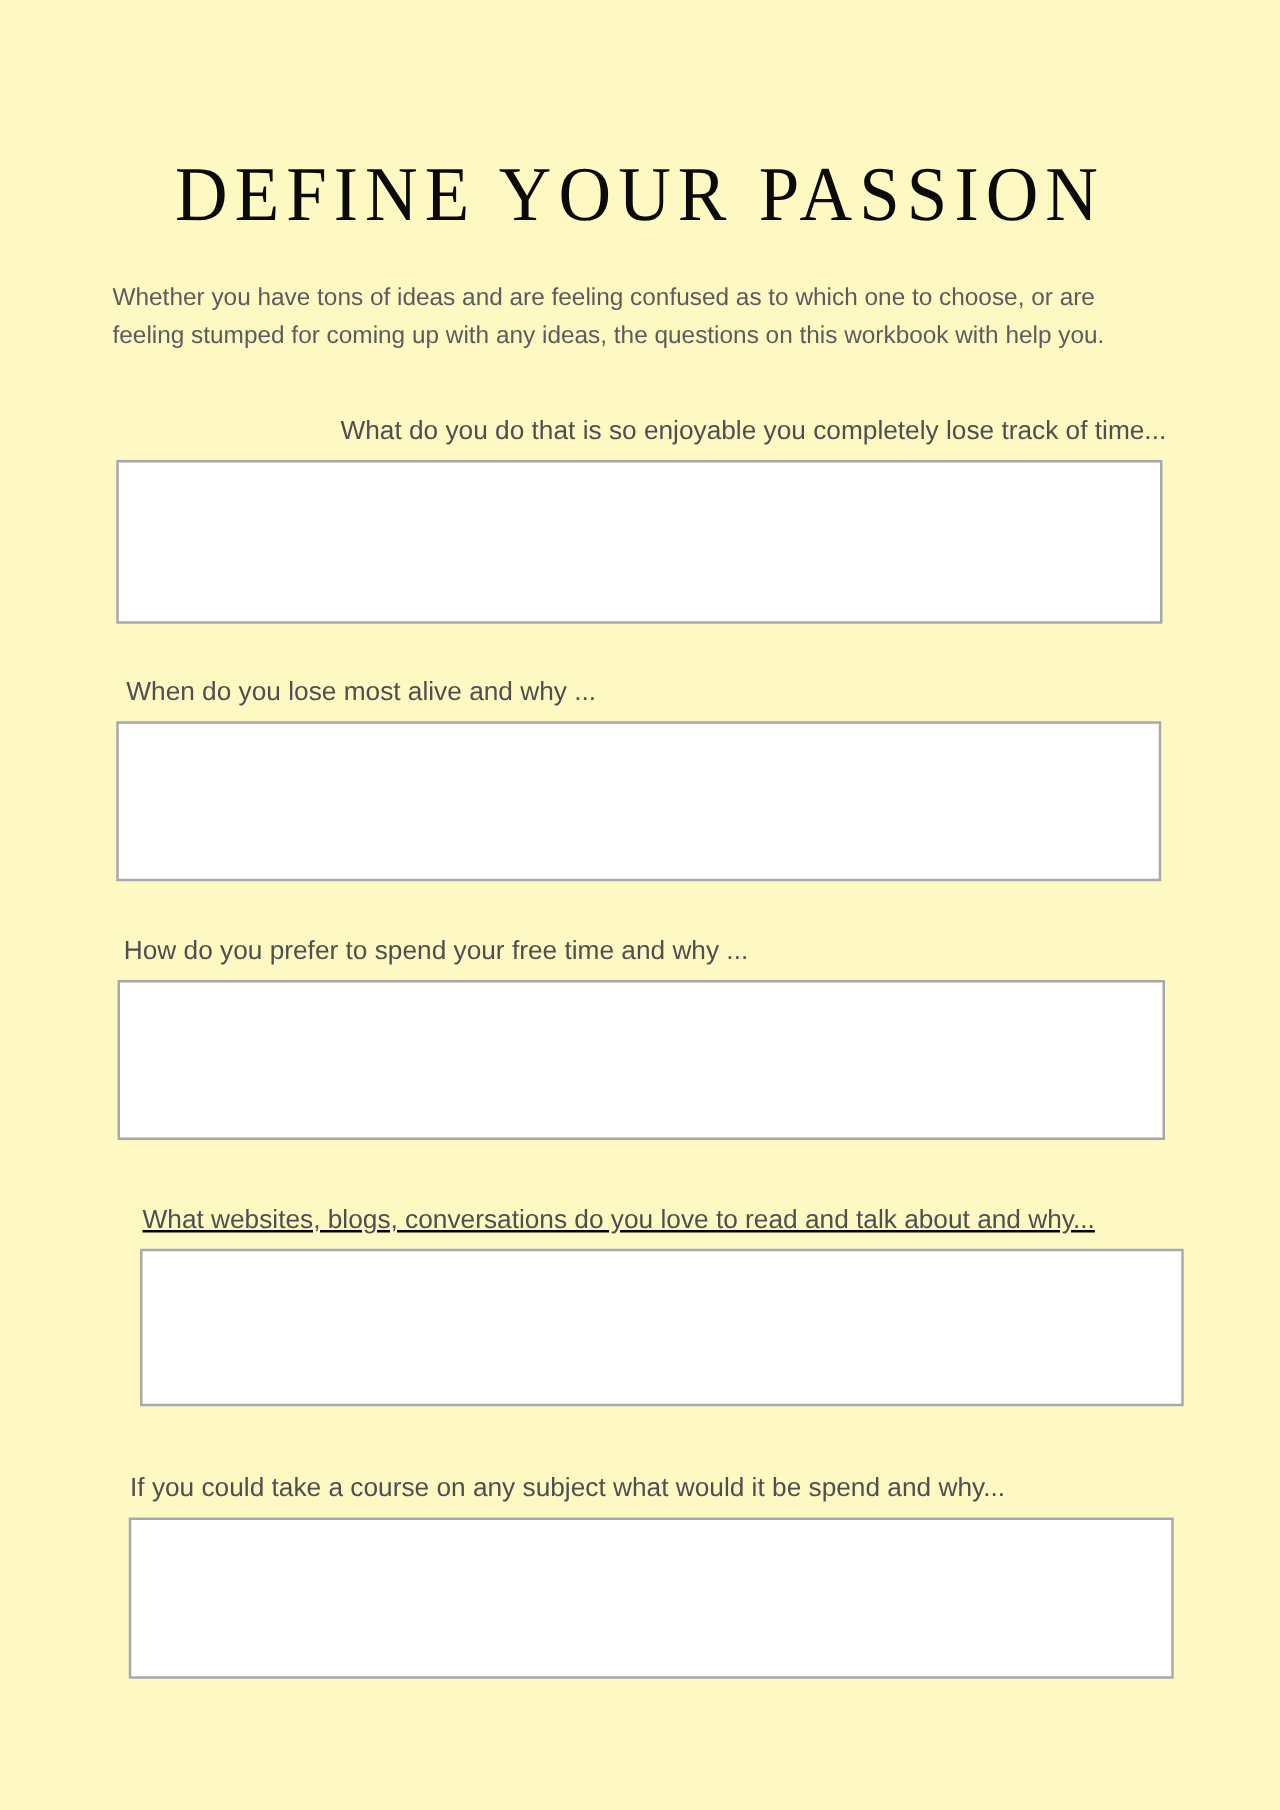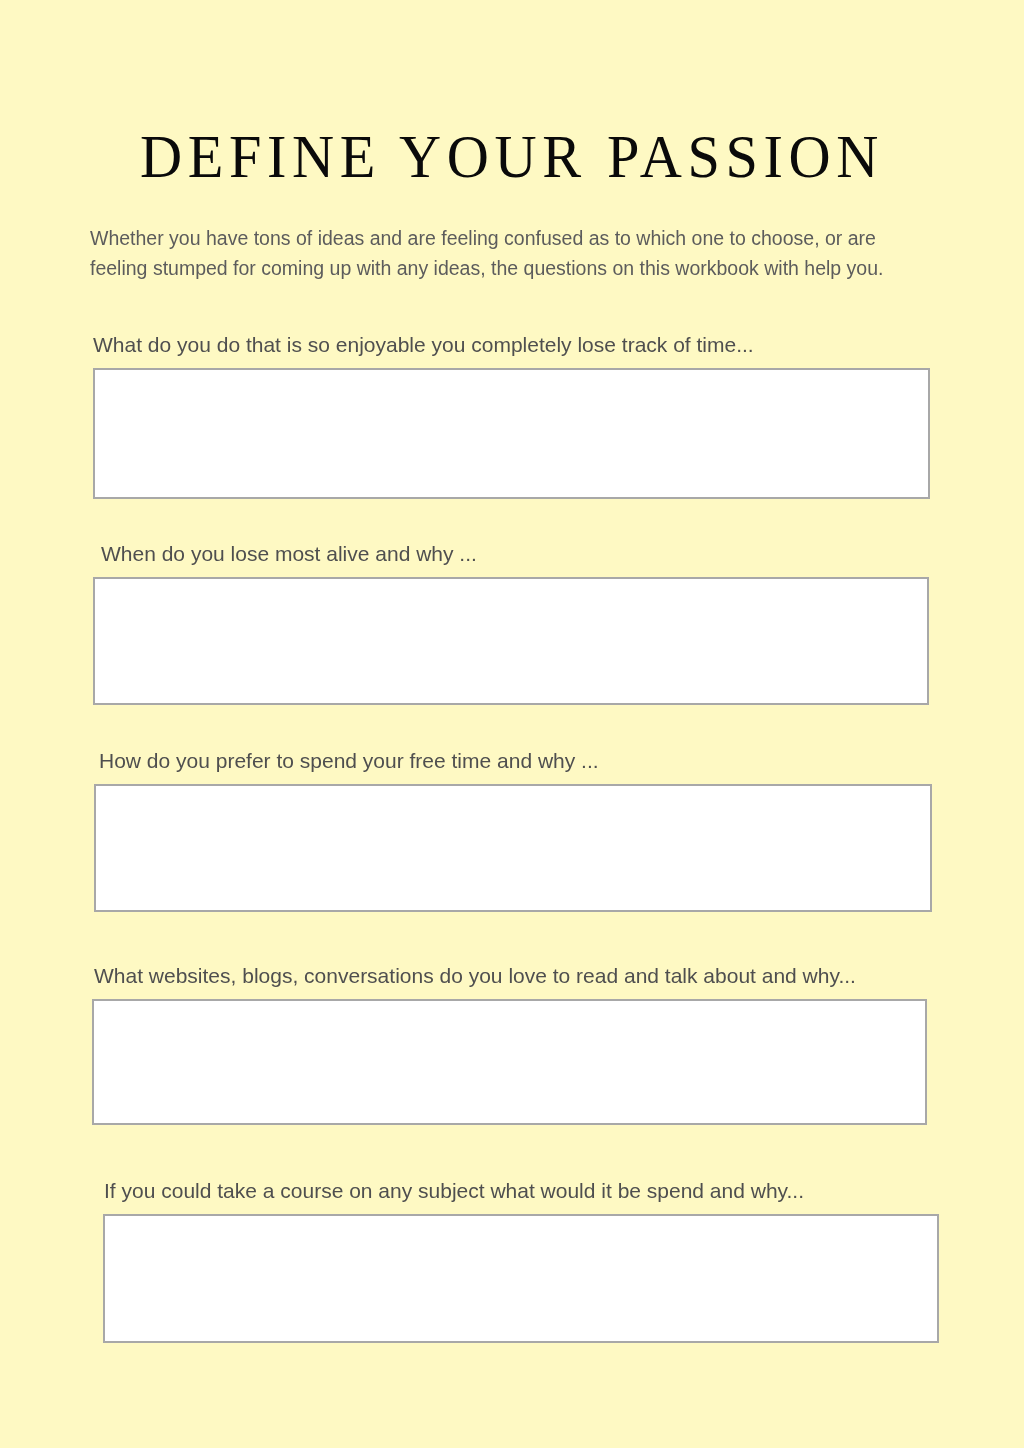--- a/index.html
+++ b/index.html
@@ -65,32 +65,32 @@
     margin: 0 0 9px 0;
   }
   .qbox {
     box-sizing: border-box;
     background: #ffffff;
     border: 2px solid #a8a8a8;
   }
 
   
   #qblock-1 { left: 93px;  top: 331px;  width: 840px; }
-  #qblock-1 .qlabel { padding-left: 0px; }
+  #qblock-1 .qlabel { padding-left: 0px; text-align: right; }
   #qblock-1 .qbox   { width: 837px; height: 131px; }
 
   #qblock-2 { left: 93px;  top: 540px;  width: 840px; }
   #qblock-2 .qlabel { padding-left: 8px; }
   #qblock-2 .qbox   { width: 836px; height: 128px; }
 
   #qblock-3 { left: 94px;  top: 747px;  width: 840px; }
   #qblock-3 .qlabel { padding-left: 5px; }
   #qblock-3 .qbox   { width: 838px; height: 128px; }
 
-  #qblock-4 { left: 92px; top: 962px;  width: 838px; }
+  #qblock-4 { left: 112px; top: 962px;  width: 838px; text-decoration: underline; }
   #qblock-4 .qlabel { padding-left: 2px; }
   #qblock-4 .qbox   { width: 835px; height: 126px; }
 
   #qblock-5 { left: 103px; top: 1177px; width: 838px; }
   #qblock-5 .qlabel { padding-left: 1px; }
   #qblock-5 .qbox   { width: 836px; height: 129px; }
 </style>
 </head>
 <body>
 

